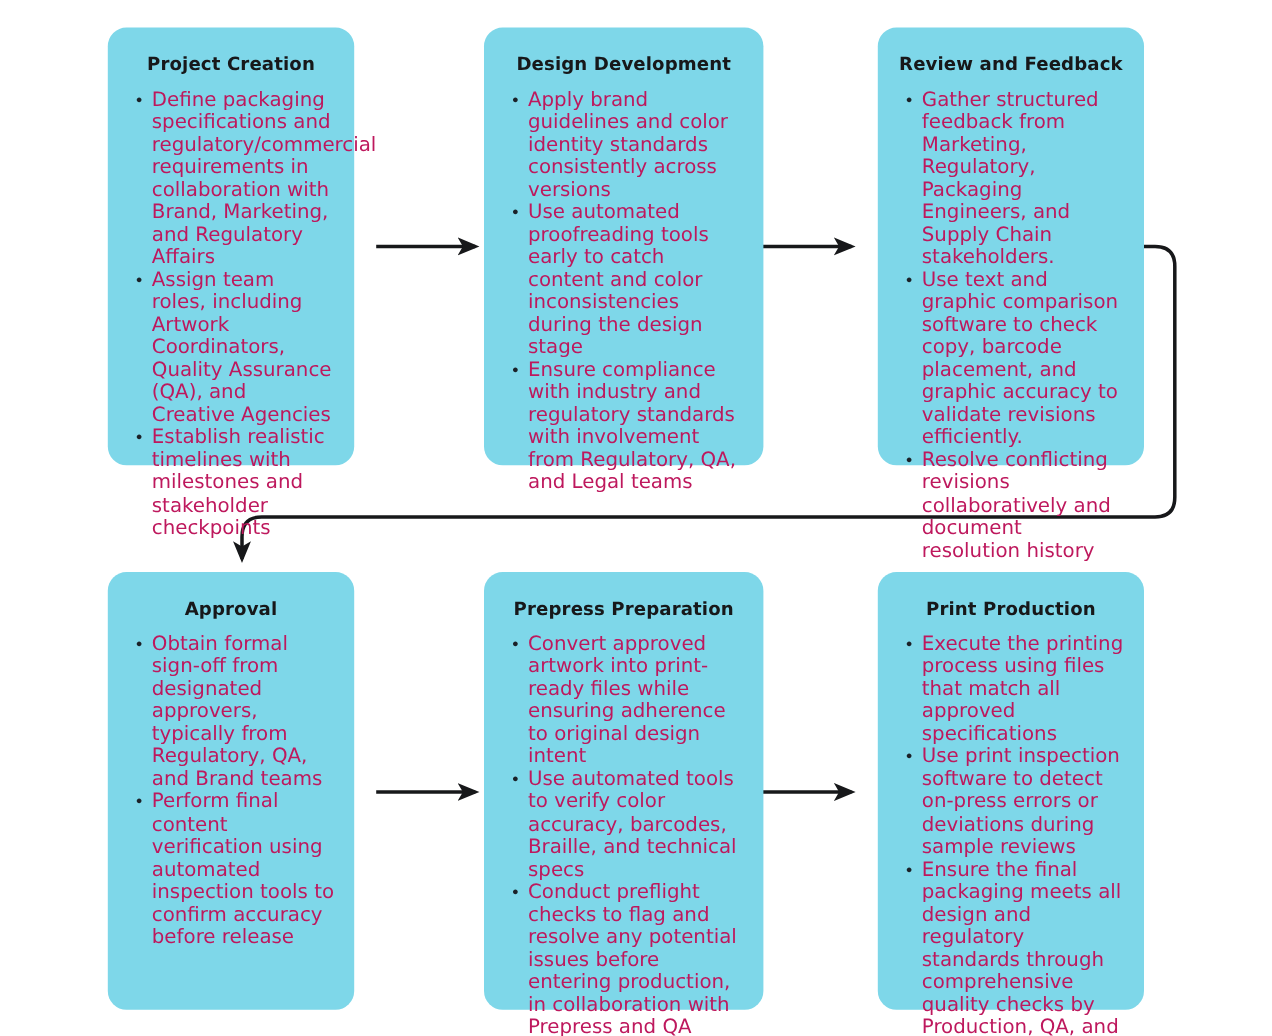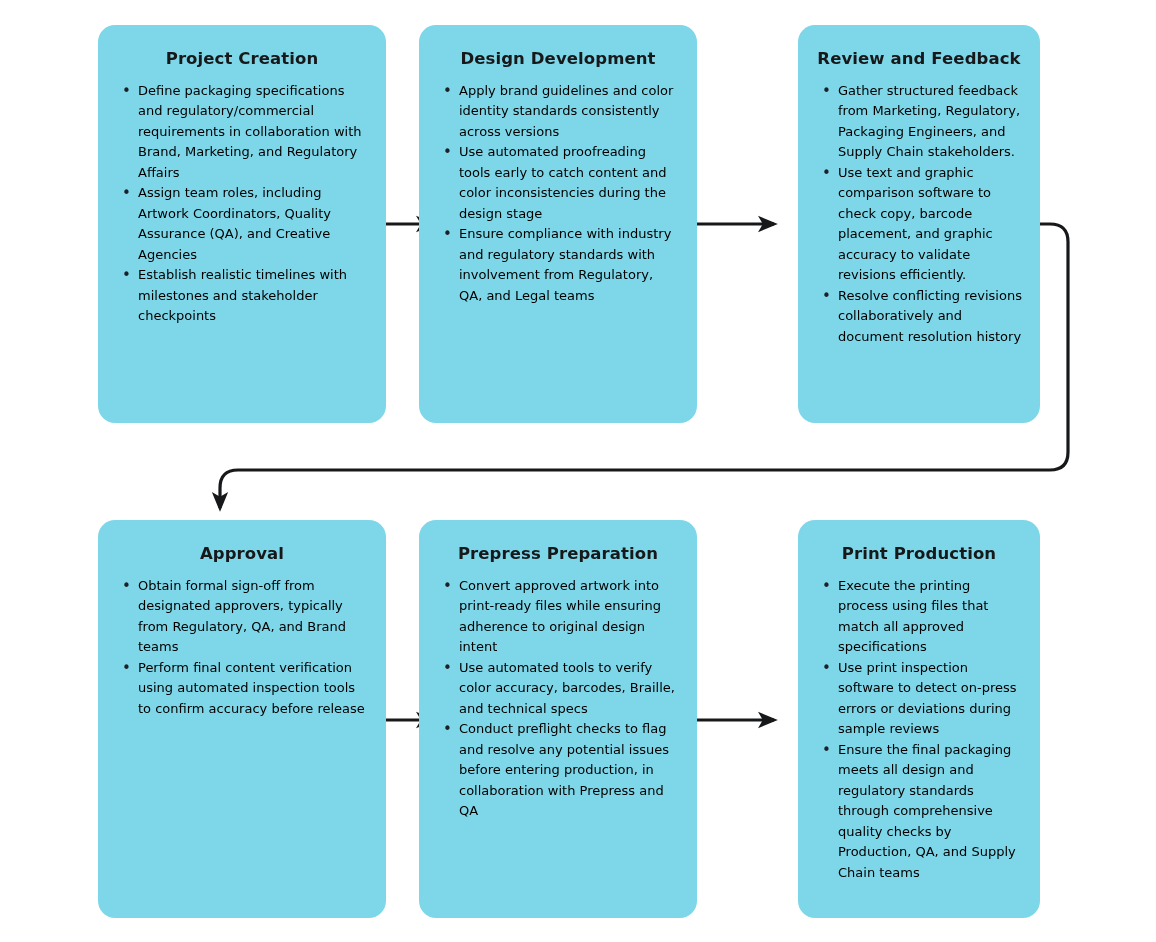--- a/index.html
+++ b/index.html
@@ -43,39 +43,39 @@
     margin: 8px 0 12px 0;
     line-height: 1.2;
   }
   .node-list {
     margin: 0;
     padding: 0 0 0 20px;
     list-style: none;
   }
   .node-list li {
     position: relative;
-    font-size: 13px;
+    font-size: 18px;
     line-height: 20.5px;
-    color: #000000;
+    color: #be185d;
     margin: 0 0 0 0;
     padding: 0 0 0 2px;
   }
   .node-list li::before {
     content: "\2022";
     position: absolute;
     left: -14px;
     top: 0;
     font-size: 15px;
     line-height: 20.5px;
     color: #1b2128;
   }
 
   
-  .col-1 { left: 98px;  width: 288px; }
-  .col-2 { left: 419px; width: 278px; }
+  .col-1 { left: 98px;  width: 224px; }
+  .col-2 { left: 440px; width: 254px; }
   .col-3 { left: 798px; width: 242px; }
 
   .row-1 { top: 25px;  height: 398px; }
   .row-2 { top: 520px; height: 398px; }
 
   
   #node-0 .node-list li,
   #node-3 .node-list li { }
 </style>
 </head>

